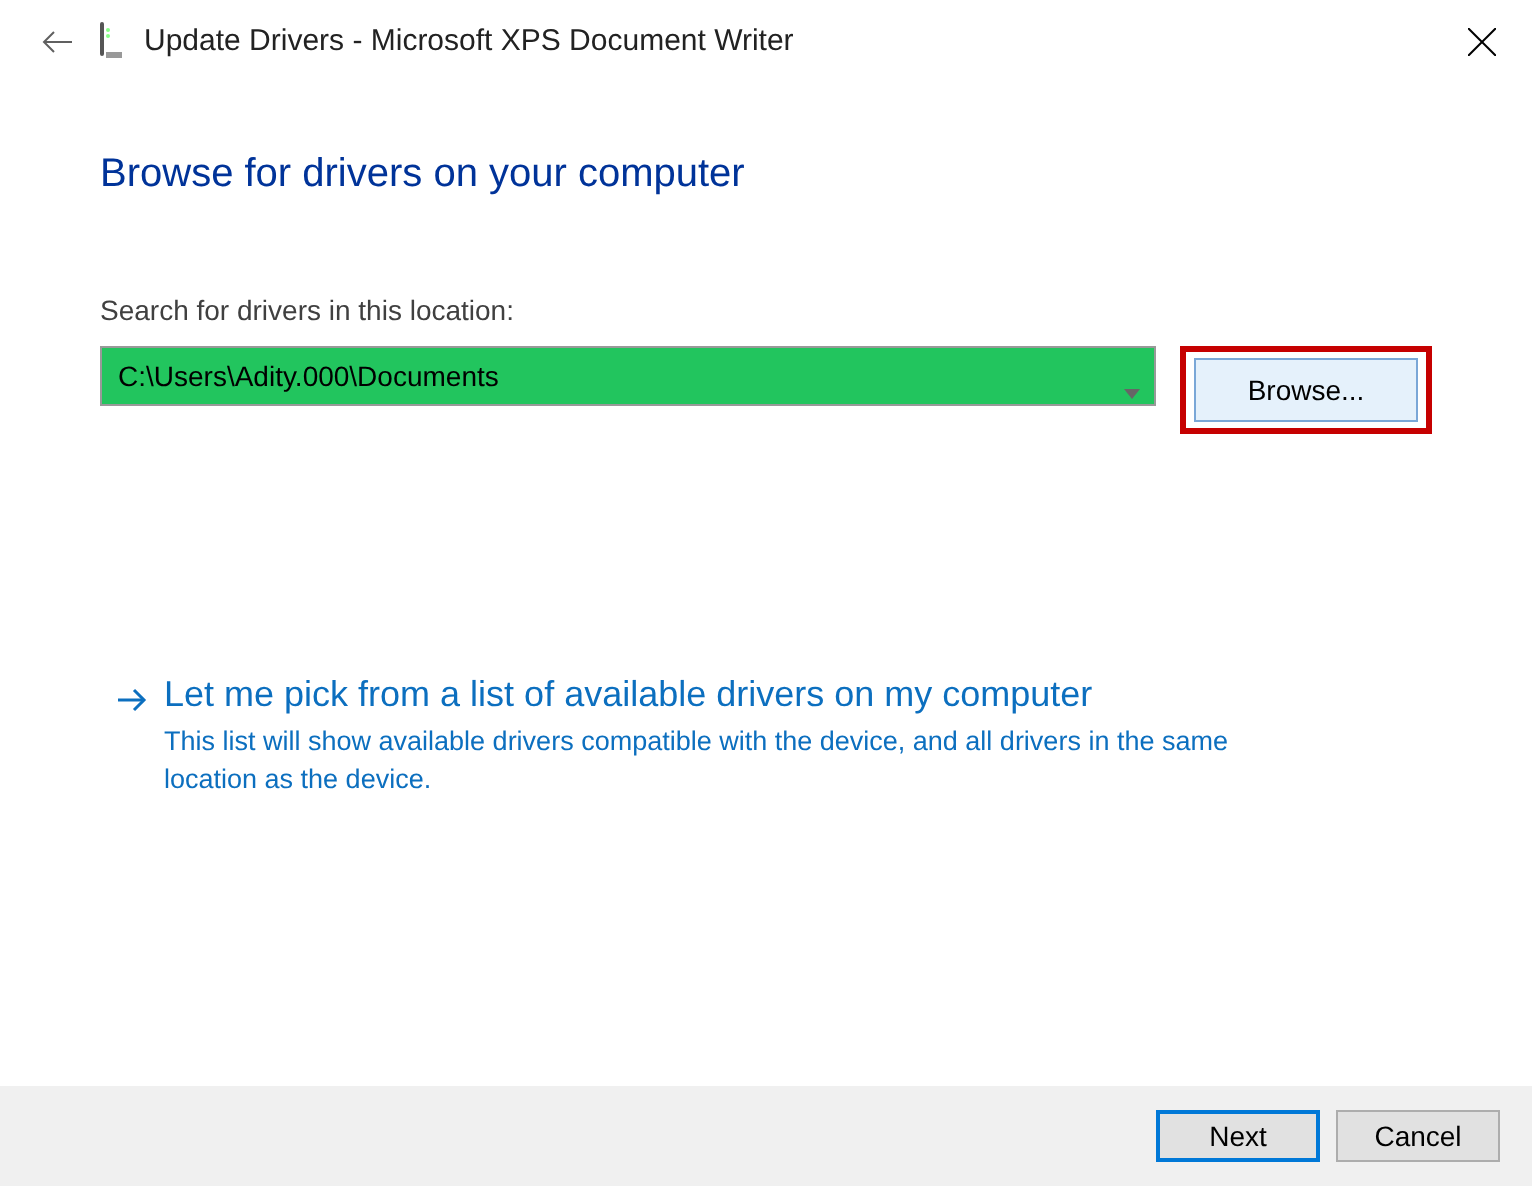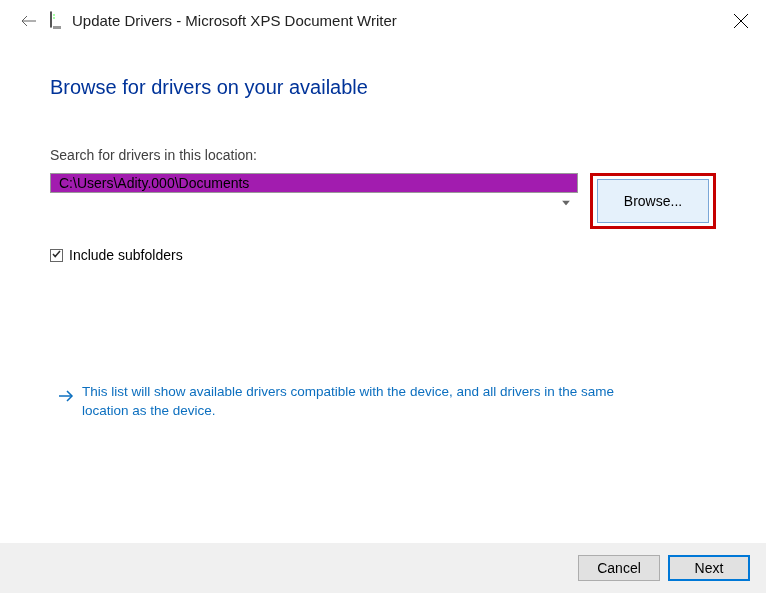--- a/index.html
+++ b/index.html
@@ -94,46 +94,46 @@
       align-items: stretch;
       gap: 12px;
       margin-bottom: 18px;
     }
     .combo-wrap {
       flex: 1;
       position: relative;
     }
     .combo {
       width: 100%;
-      height: 20px;
+      height: 30px;
       border: 1px solid #999;
       padding: 0 24px 0 8px;
       font-size: 14px;
       font-family: inherit;
-      background: #a21caf;
+      background: #22c55e;
       outline: none;
     }
     .combo-caret {
       position: absolute;
       right: 8px;
       top: 50%;
       transform: translateY(-50%);
       pointer-events: none;
       color: #666;
     }
     .combo-caret svg { width: 8px; height: 5px; fill: #666; }
     .browse-highlight {
       border: 3px solid #c60000;
       padding: 3px 4px;
       display: flex;
       align-items: center;
     }
     .browse-btn {
       width: 112px;
-      height: 44px;
+      height: 32px;
       background: #e5f1fb;
       border: 1px solid #7aa7d7;
       font-size: 14px;
       font-family: inherit;
       cursor: pointer;
     }
     .checkbox-row {
       display: flex;
       align-items: center;
       gap: 6px;
@@ -219,58 +219,49 @@
     <svg viewBox="0 0 16 12">
         <polyline points="6,1 1,6 6,11"></polyline>
         <line x1="1" y1="6" x2="15" y2="6"></line>
       </svg>
   </div>
   <span class="device-icon"><span class="device-icon-inner"></span></span>
   <span class="window-title">Update Drivers - Microsoft XPS Document Writer</span>
 </div>
 
 <div class="content">
-  <h1 class="heading">Browse for drivers on your available</h1>
+  <h1 class="heading">Browse for drivers on your computer</h1>
 
   <div class="label">Search for drivers in this location:</div>
 
   <div class="input-row">
     <div class="combo-wrap">
       <input class="combo" type="text" value="C:\Users\Adity.000\Documents" style="">
       <span class="combo-caret">
         <svg viewBox="0 0 8 5">
             <polygon points="0,0 8,0 4,5"></polygon>
           </svg>
       </span>
     </div>
     <div class="browse-highlight">
       <button class="browse-btn">Browse...</button>
     </div>
   </div>
 
-  <div class="checkbox-row">
-    <span class="cb">
-      <span class="cb-check">
-        <svg viewBox="0 0 9 8">
-            <polyline points="1,4 3.2,6.5 8,1"></polyline>
-          </svg>
-      </span>
-    </span>
-    <span>Include subfolders</span>
-  </div>
 
   <div class="option-block">
     <div class="option-arrow">
       <svg viewBox="0 0 16 12">
           <line x1="1" y1="6" x2="14" y2="6"></line>
           <polyline points="9,1 14,6 9,11"></polyline>
         </svg>
     </div>
     <div>
+      <div class="option-title">Let me pick from a list of available drivers on my computer</div>
       <div class="option-desc">This list will show available drivers compatible with the device, and all drivers in the same location as the device.</div>
     </div>
   </div>
 </div>
 
 <div class="footer">
+  <button class="footer-btn primary">Next</button>
   <button class="footer-btn">Cancel</button>
-  <button class="footer-btn primary">Next</button>
 </div>
 
 </body></html>

